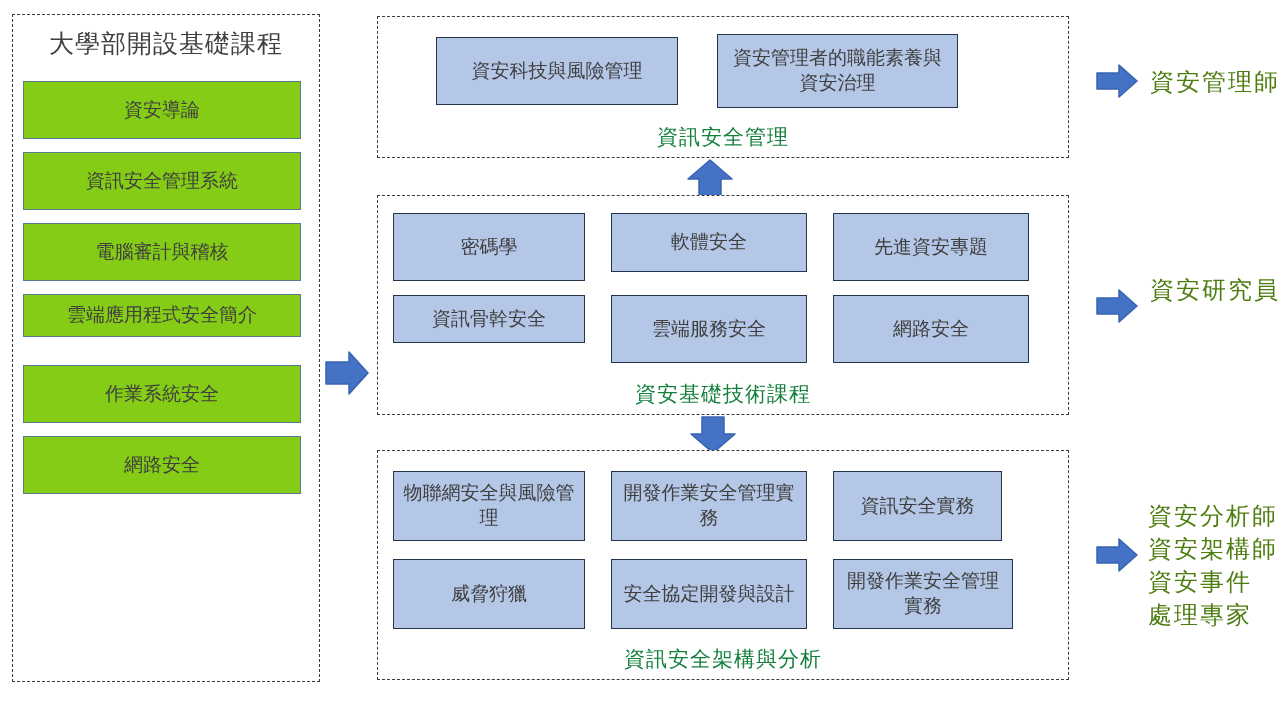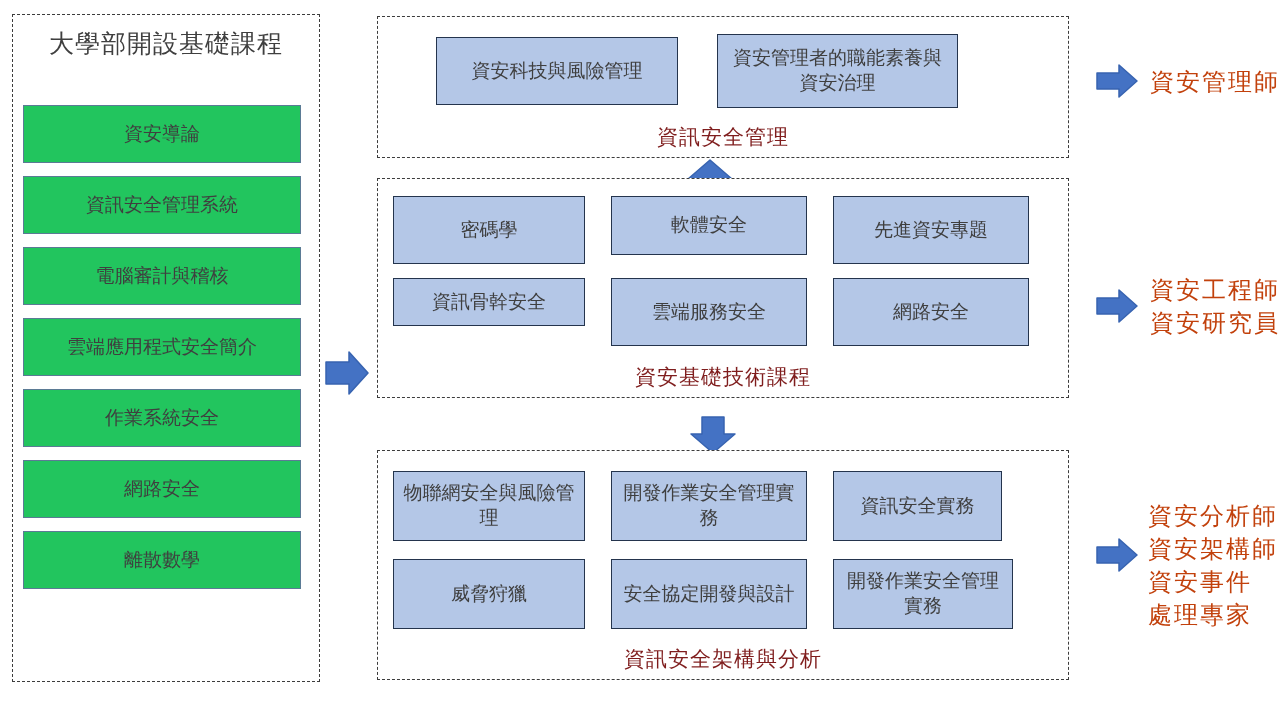--- a/index.html
+++ b/index.html
@@ -7,58 +7,57 @@
     position:relative;width:1280px;height:720px;background:#ffffff;overflow:hidden;
     font-family:Liberation Serif, serif;color:#3f3f3f;
   }
   .dashed{position:absolute;border:1.5px dashed #3c3c3c;box-sizing:border-box;background:#ffffff;}
   .panel-title{position:absolute;left:0;right:0;top:12px;text-align:center;font-size:25px;color:#3f3f3f;letter-spacing:1px;}
   .course{
     position:absolute;display:flex;align-items:center;justify-content:center;text-align:center;
     font-size:19px;line-height:1.3;color:#3f3f3f;box-sizing:border-box;padding:2px 8px;
     background:#B4C7E7;border:1.5px solid #24344D;
   }
-  .gray{background:#22c55e;border:1.5px solid #5B7B95;margin-top:24px;}
-  .section-label{position:absolute;left:0;right:0;bottom:6px;text-align:center;font-size:21px;color:#7f1d1d;letter-spacing:1px;}
+  .gray{background:#84cc16;border:1.5px solid #5B7B95;}
+  .section-label{position:absolute;left:0;right:0;bottom:6px;text-align:center;font-size:21px;color:#15803d;letter-spacing:1px;}
   .arrow{position:absolute;}
   .arrow polygon{fill:#4472C4;stroke:#3763B0;stroke-width:1.5;stroke-linejoin:round;}
-  .career{position:absolute;font-size:24px;color:#c2410c;letter-spacing:2px;}
+  .career{position:absolute;font-size:24px;color:#4d7c0f;letter-spacing:2px;}
   .career div{line-height:33px;}
 </style>
 </head>
 <body>
 
 <div class="canvas">
 
   <div class="dashed" style="left:12px;top:14px;width:308px;height:668px">
     <div class="panel-title">大學部開設基礎課程</div>
     <div class="course gray" style="left:10px;top:66px;width:278px;height:58px">資安導論</div>
     <div class="course gray" style="left:10px;top:137px;width:278px;height:58px">資訊安全管理系統</div>
     <div class="course gray" style="left:10px;top:208px;width:278px;height:58px">電腦審計與稽核</div>
-    <div class="course gray" style="left:10px;top:279px;width:278px;height:58px">雲端應用程式安全簡介</div>
+    <div class="course gray" style="left:10px;top:279px;width:278px;height:43px">雲端應用程式安全簡介</div>
     <div class="course gray" style="left:10px;top:350px;width:278px;height:58px">作業系統安全</div>
     <div class="course gray" style="left:10px;top:421px;width:278px;height:58px">網路安全</div>
-    <div class="course gray" style="left:10px;top:492px;width:278px;height:58px">離散數學</div>
   </div>
 
   <svg class="arrow" style="left:325px;top:351px" width="44" height="44" viewBox="0 0 44 44">
     <polygon points="1,11 24,11 24,1 43,22 24,43 24,33 1,33"></polygon>
   </svg>
 
   <div class="dashed" style="left:377px;top:16px;width:692px;height:142px">
     <div class="course" style="left:58px;top:20px;width:242px;height:68px">資安科技與風險管理</div>
     <div class="course" style="left:339px;top:17px;width:241px;height:74px">資安管理者的職能素養與資安治理</div>
     <div class="section-label">資訊安全管理</div>
   </div>
 
   <svg class="arrow" style="left:687px;top:159px" width="46" height="38" viewBox="0 0 46 38">
     <polygon points="23,1 45,20 34,20 34,37 12,37 12,20 1,20"></polygon>
   </svg>
 
-  <div class="dashed" style="left:377px;top:178px;width:692px;height:220px">
+  <div class="dashed" style="left:377px;top:195px;width:692px;height:220px">
     <div class="course" style="left:15px;top:17px;width:192px;height:68px">密碼學</div>
     <div class="course" style="left:233px;top:17px;width:196px;height:59px">軟體安全</div>
     <div class="course" style="left:455px;top:17px;width:196px;height:68px">先進資安專題</div>
     <div class="course" style="left:15px;top:99px;width:192px;height:48px">資訊骨幹安全</div>
     <div class="course" style="left:233px;top:99px;width:196px;height:68px">雲端服務安全</div>
     <div class="course" style="left:455px;top:99px;width:196px;height:68px">網路安全</div>
     <div class="section-label">資安基礎技術課程</div>
   </div>
 
   <svg class="arrow" style="left:690px;top:416px" width="46" height="38" viewBox="0 0 46 38">
@@ -79,21 +78,20 @@
     <polygon points="1,9 23,9 23,1 41,17 23,33 23,25 1,25"></polygon>
   </svg>
   <div class="career" style="left:1150px;top:66px">
     <div>資安管理師</div>
   </div>
 
   <svg class="arrow" style="left:1096px;top:289px" width="42" height="34" viewBox="0 0 42 34">
     <polygon points="1,9 23,9 23,1 41,17 23,33 23,25 1,25"></polygon>
   </svg>
   <div class="career" style="left:1150px;top:274px">
-    <div>資安工程師</div>
     <div>資安研究員</div>
   </div>
 
   <svg class="arrow" style="left:1096px;top:538px" width="42" height="34" viewBox="0 0 42 34">
     <polygon points="1,9 23,9 23,1 41,17 23,33 23,25 1,25"></polygon>
   </svg>
   <div class="career" style="left:1148px;top:500px">
     <div>資安分析師</div>
     <div>資安架構師</div>
     <div>資安事件</div>

